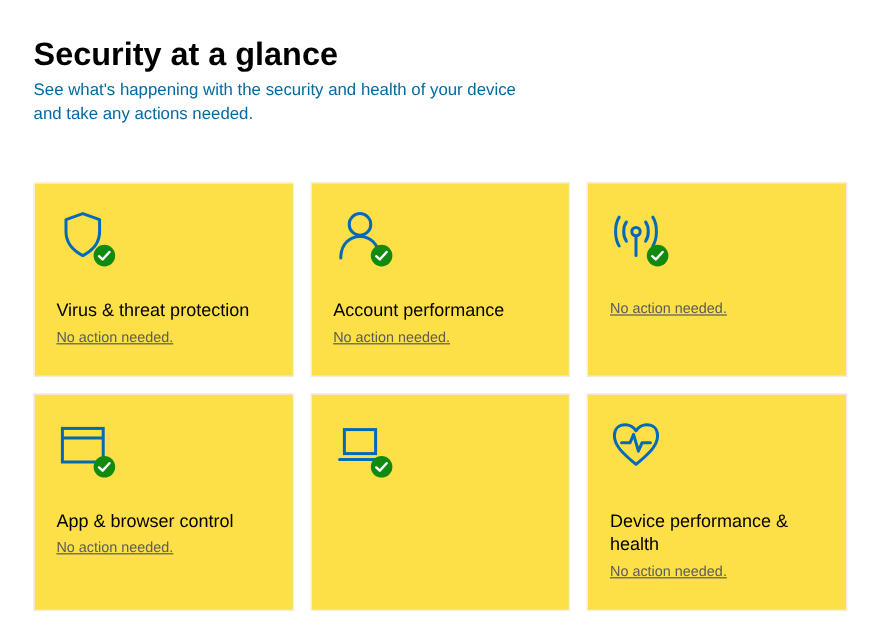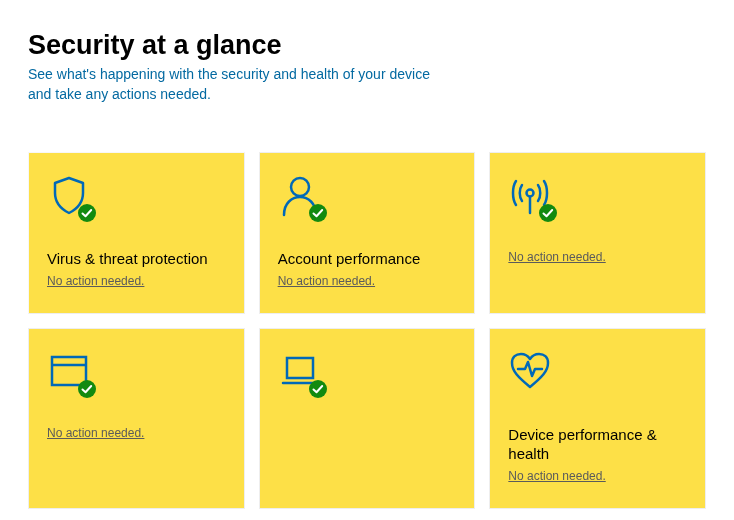--- a/index.html
+++ b/index.html
@@ -131,20 +131,21 @@
       <div class="icon-wrap">
         <svg class="main" viewBox="0 0 44 44">
           <rect x="5" y="8" width="34" height="28" fill="none" stroke="#0069b8" stroke-width="2.5"></rect>
           <line x1="5" y1="16" x2="39" y2="16" stroke="#0069b8" stroke-width="2.5"></line>
         </svg>
         <svg class="badge" viewBox="0 0 20 20">
           <circle cx="10" cy="10" r="9" fill="#128a10"></circle>
           <path d="M5.5 10.5 L8.5 13.2 L14.2 7" fill="none" stroke="#fff" stroke-width="2" stroke-linecap="round" stroke-linejoin="round"></path>
         </svg>
       </div>
+      <div class="tile-title">App &amp; browser control</div>
       <div class="tile-sub">No action needed.</div>
     </div>
 
     <div class="tile">
       <div class="icon-wrap">
         <svg class="main" viewBox="0 0 44 44">
           <rect x="9" y="9" width="26" height="20" fill="none" stroke="#0069b8" stroke-width="2.5"></rect>
           <path d="M5 34 H39" fill="none" stroke="#0069b8" stroke-width="2.5" stroke-linecap="round"></path>
         </svg>
         <svg class="badge" viewBox="0 0 20 20">

